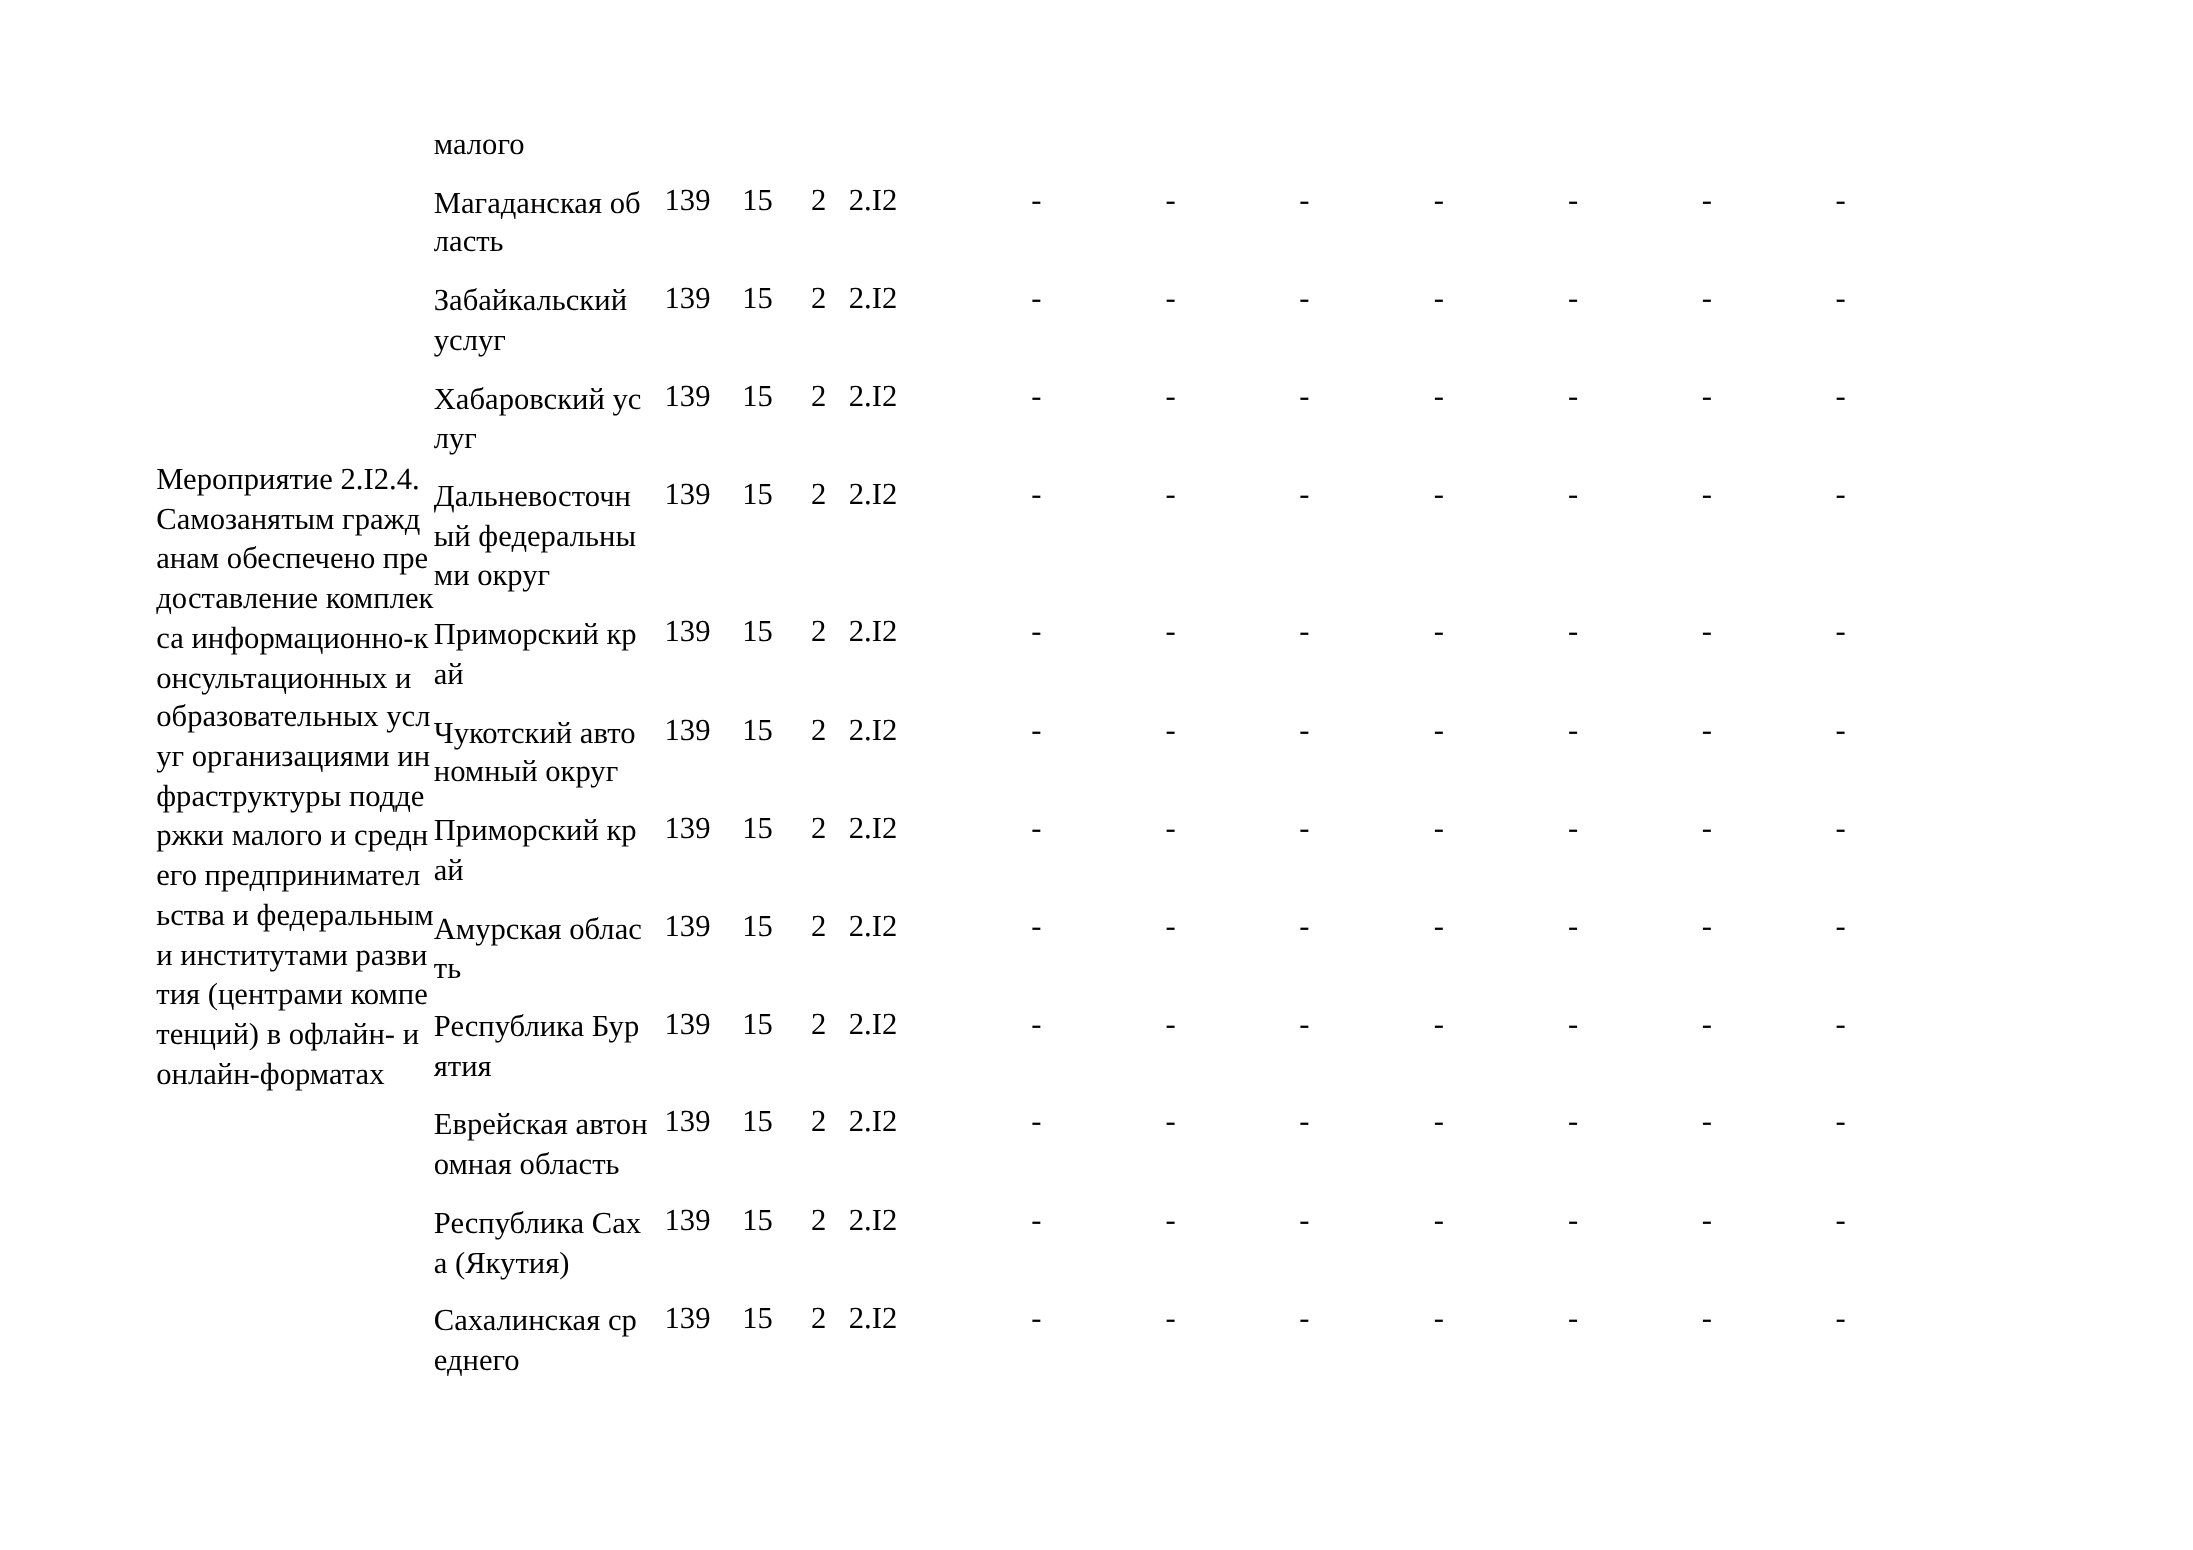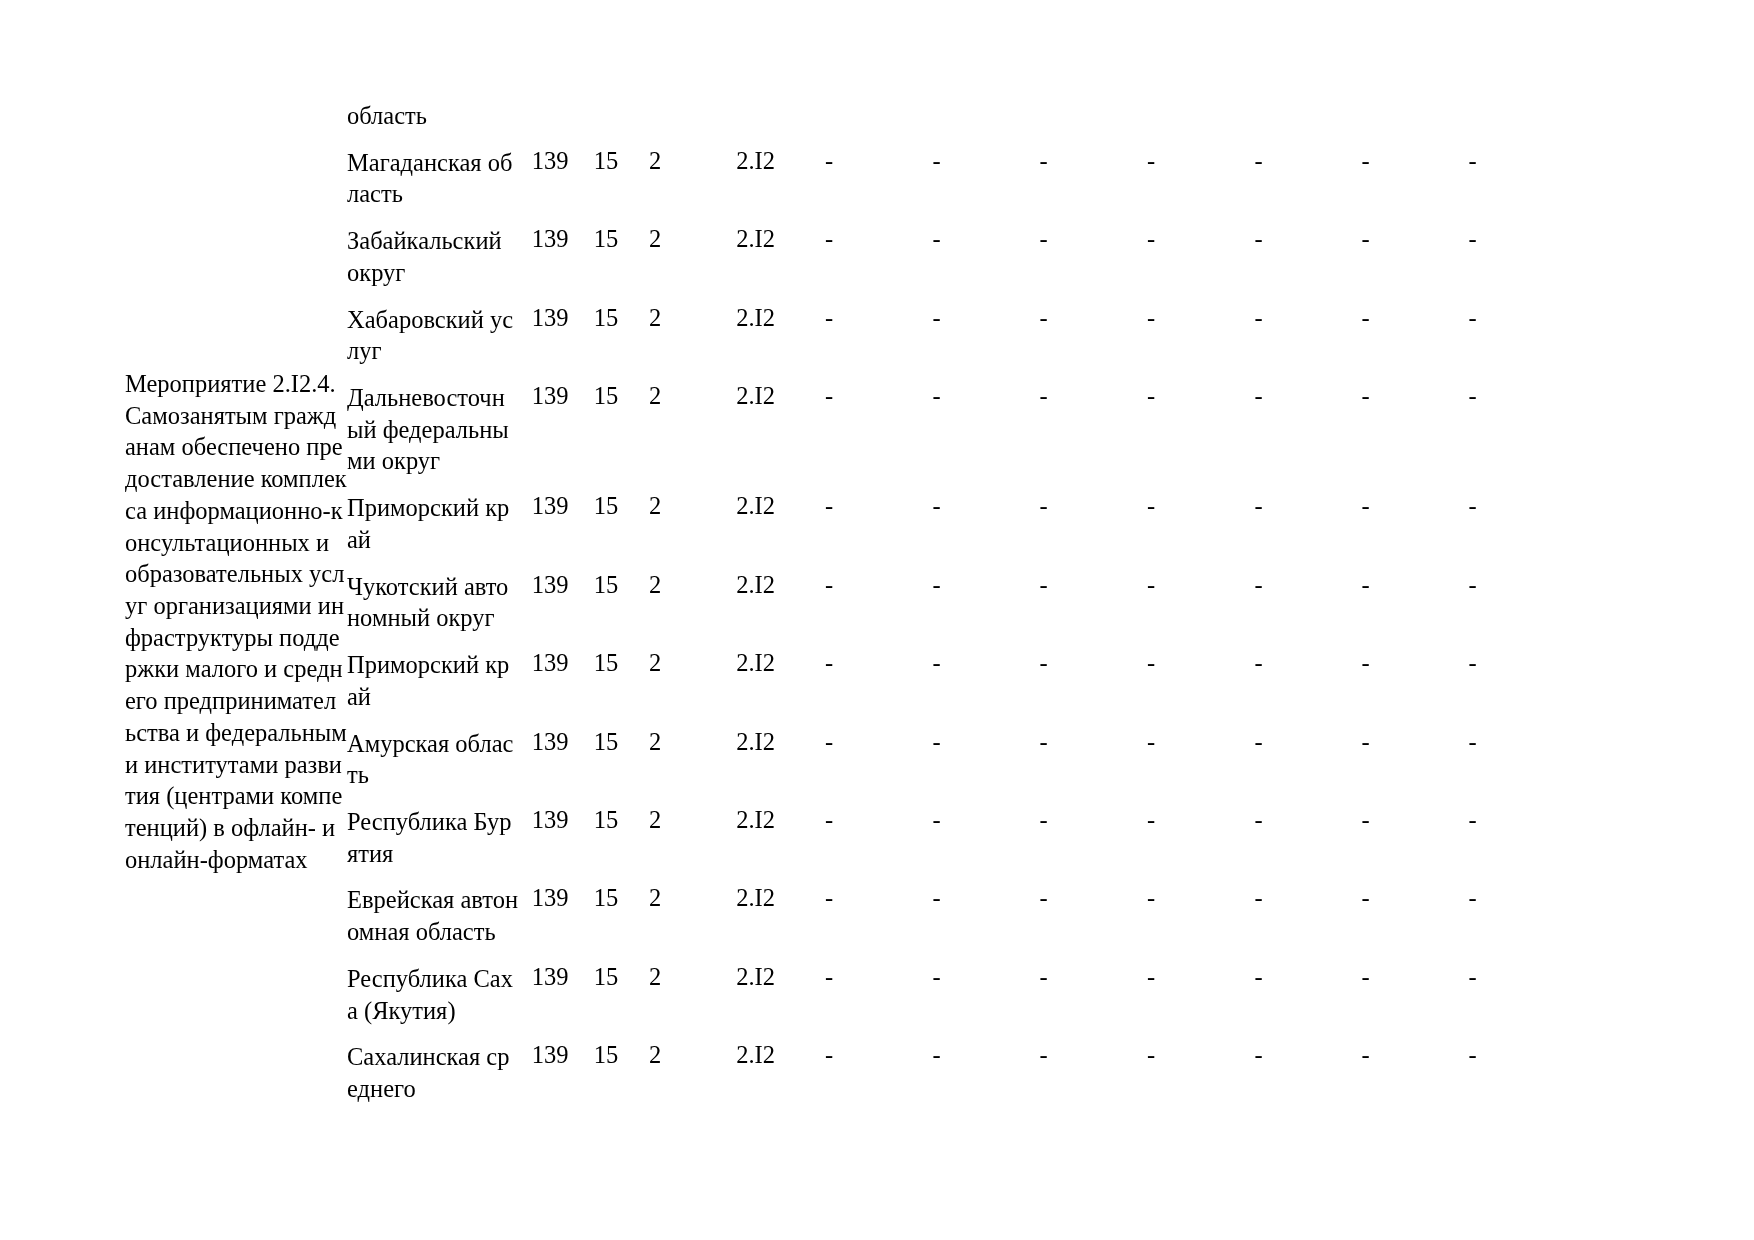--- a/index.html
+++ b/index.html
@@ -78,21 +78,21 @@
     overflow-wrap: anywhere;
   }
 
   .cell-num {
     text-align: center;
     padding-top: 2px;
     white-space: nowrap;
   }
 
   .cell-code {
-    text-align: right;
+    text-align: left;
     padding-top: 2px;
     white-space: nowrap;
   }
 
   .cell-dash {
     text-align: center;
     padding-top: 2px;
     white-space: nowrap;
   }
 
@@ -129,21 +129,21 @@
         <col class="c-d5">
         <col class="c-d6">
       <col class="c-d7">
         <col class="c-last">
     </colgroup>
     <tbody id="table-body">
         <tr class="r">
           <td class="cell-measure" rowspan="13">
             <div style="margin-top: 268px;">Мероприятие 2.I2.4. Самозанятым гражданам обеспечено предоставление комплекса информационно-консультационных и образовательных услуг организациями инфраструктуры поддержки малого и среднего предпринимательства и федеральными институтами развития (центрами компетенций) в офлайн- и онлайн-форматах</div>
           </td>
-          <td class="cell-region">область</td>
+          <td class="cell-region">малого</td>
           <td class="cell-num"></td>
           <td class="cell-num"></td>
           <td class="cell-num"></td>
           <td class="cell-code"></td>
           <td class="cell-dash"></td>
           <td class="cell-dash"></td>
           <td class="cell-dash"></td>
           <td class="cell-dash"></td>
           <td class="cell-dash"></td>
           <td class="cell-dash"></td>
@@ -159,21 +159,21 @@
           <td class="cell-dash">-</td>
           <td class="cell-dash">-</td>
           <td class="cell-dash">-</td>
           <td class="cell-dash">-</td>
           <td class="cell-dash">-</td>
           <td class="cell-dash">-</td>
           <td class="cell-dash">-</td>
           <td class="cell-last">134</td>
         </tr>
         <tr class="r">
-          <td class="cell-region">Забайкальский округ</td>
+          <td class="cell-region">Забайкальский услуг</td>
           <td class="cell-num">139</td>
           <td class="cell-num">15</td>
           <td class="cell-num">2</td>
           <td class="cell-code">2.I2</td>
           <td class="cell-dash">-</td>
           <td class="cell-dash">-</td>
           <td class="cell-dash">-</td>
           <td class="cell-dash">-</td>
           <td class="cell-dash">-</td>
           <td class="cell-dash">-</td>

